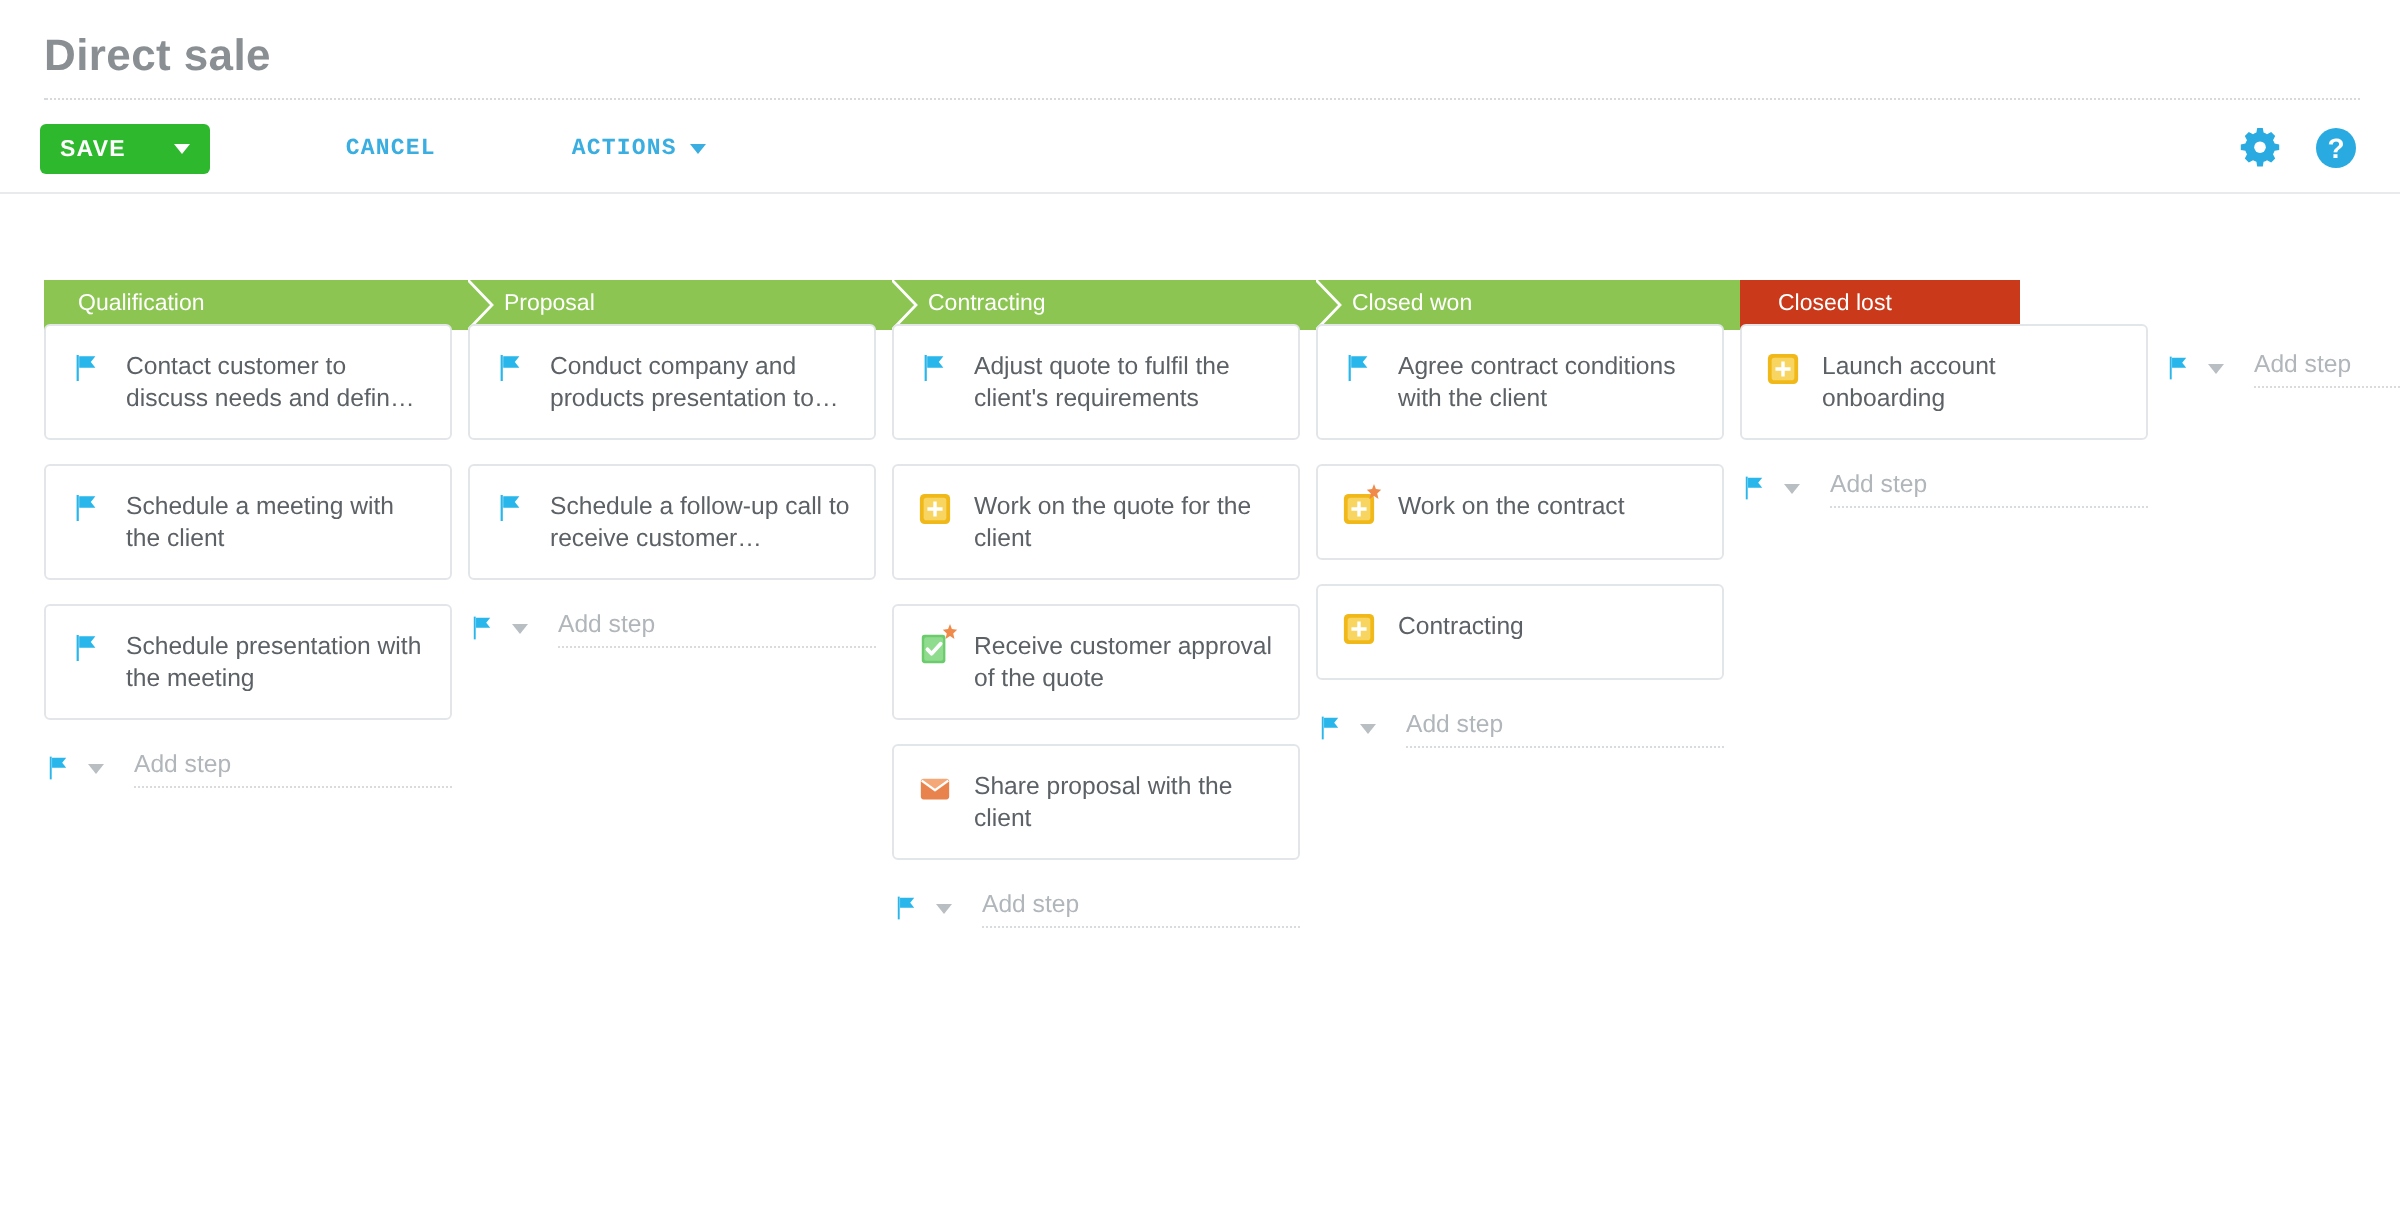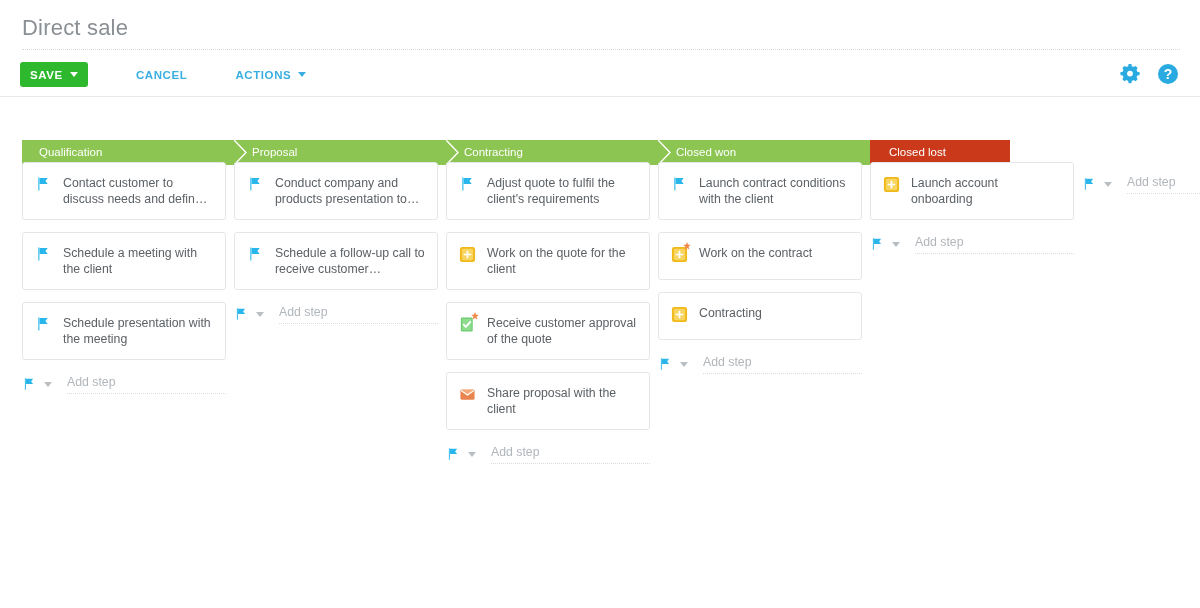--- a/index.html
+++ b/index.html
@@ -9,45 +9,46 @@
     background: #ffffff;
     font-family: "Liberation Sans", sans-serif;
     overflow: hidden;
   }
   #app { position: relative; width: 1200px; height: 608px; background: #fff; }
 
   
   .header { position: absolute; left: 0; top: 0; width: 1200px; height: 97px; background: #fff; }
   .title-wrap { position: absolute; left: 22px; top: 14px; width: 1160px; }
   .page-title {
-    font-size: 22px; font-weight: 400; color: #8a8f94; line-height: 28px;
+    font-size: 22px; font-weight: 700; color: #8a8f94; line-height: 28px;
     letter-spacing: 0.2px; display: inline-block;
   }
   .title-dotted {
     position: absolute; left: 0; top: 35px; width: 1158px; height: 1px;
     border-bottom: 1px dotted #d7dadd;
   }
 
   .toolbar { position: absolute; left: 20px; top: 62px; display: flex; align-items: center; gap: 0; }
   .save-btn {
     background: #2eb82e; color: #ffffff; border: none; border-radius: 3px;
     height: 25px; padding: 0 10px; font-size: 11.5px; font-weight: 700;
     letter-spacing: 0.6px; cursor: pointer; display: inline-flex;
-    align-items: center; gap: 7px; font-family: "Liberation Sans", sans-serif;
+    align-items: center; gap: 24px; font-family: "Liberation Sans", sans-serif;
   }
   .caret-down {
     width: 0; height: 0; border-left: 4px solid transparent;
     border-right: 4px solid transparent; border-top: 5px solid currentColor;
     display: inline-block;
   }
   .link-btn {
     background: none; border: none; color: #3aaee0; font-size: 11.5px;
     font-weight: 700; letter-spacing: 0.6px; cursor: pointer; padding: 0;
     display: inline-flex; align-items: center; gap: 7px;
-    font-family: Liberation Sans, sans-serif;
+    font-family: Liberation Mono, monospace;
+    margin-left: 20px;
   }
   .tb-gap1 { width: 48px; } .tb-gap2 { width: 48px; }
 
   .header-icons { position: absolute; right: 20px; top: 62px; display: flex; align-items: center; gap: 14px; }
   .icon-btn { width: 24px; height: 24px; cursor: pointer; display: block; }
 
   .header-rule { position: absolute; left: 0; top: 96px; width: 1200px; height: 1px; background: #e8eaec; }
 
   
   .stage-bar { position: absolute; left: 22px; top: 140px; width: 1178px; height: 25px; display: flex; }
@@ -256,21 +257,21 @@
           <span class="a-caret"></span>
           <span class="a-text">Add step</span>
         </div>
       </div>
       <div class="col col-c3">
         <div class="card">
           <span class="c-icon"><svg width="16" height="16" viewBox="0 0 16 16">
               <path fill="#29b6ea" d="M3.3 1.5h1.1v13H3.3z"></path>
               <path fill="#29b6ea" d="M4.6 2.1h8.1L10.4 5l2.3 2.9H4.6z"></path>
             </svg></span>
-          <div class="card-text">Launch contract conditions with the client</div>
+          <div class="card-text">Agree contract conditions with the client</div>
         </div>
         <div class="card">
           <span class="c-icon"><span style="position:relative;display:inline-block;width:17px;height:17px;"><svg width="17" height="17" viewBox="0 0 18 18">
                 <rect x="1" y="1" width="16" height="16" rx="2.5" fill="#f0b919"></rect>
                 <rect x="3" y="3" width="12" height="12" rx="1.5" fill="#f7d560"></rect>
                 <path fill="#ffffff" d="M8.1 5h1.8v3.1H13v1.8H9.9V13H8.1V9.9H5V8.1h3.1z"></path>
               </svg><svg class="star" width="8" height="8" viewBox="0 0 10 10" style="position:absolute;right:-3px;top:-4px;">
                 <path fill="#f08a4b" d="M5 0l1.2 3.2L9.5 3.6 7 5.9l.8 3.4L5 7.5 2.2 9.3 3 5.9.5 3.6l3.3-.4z"></path>
               </svg></span></span>
           <div class="card-text">Work on the contract</div>

